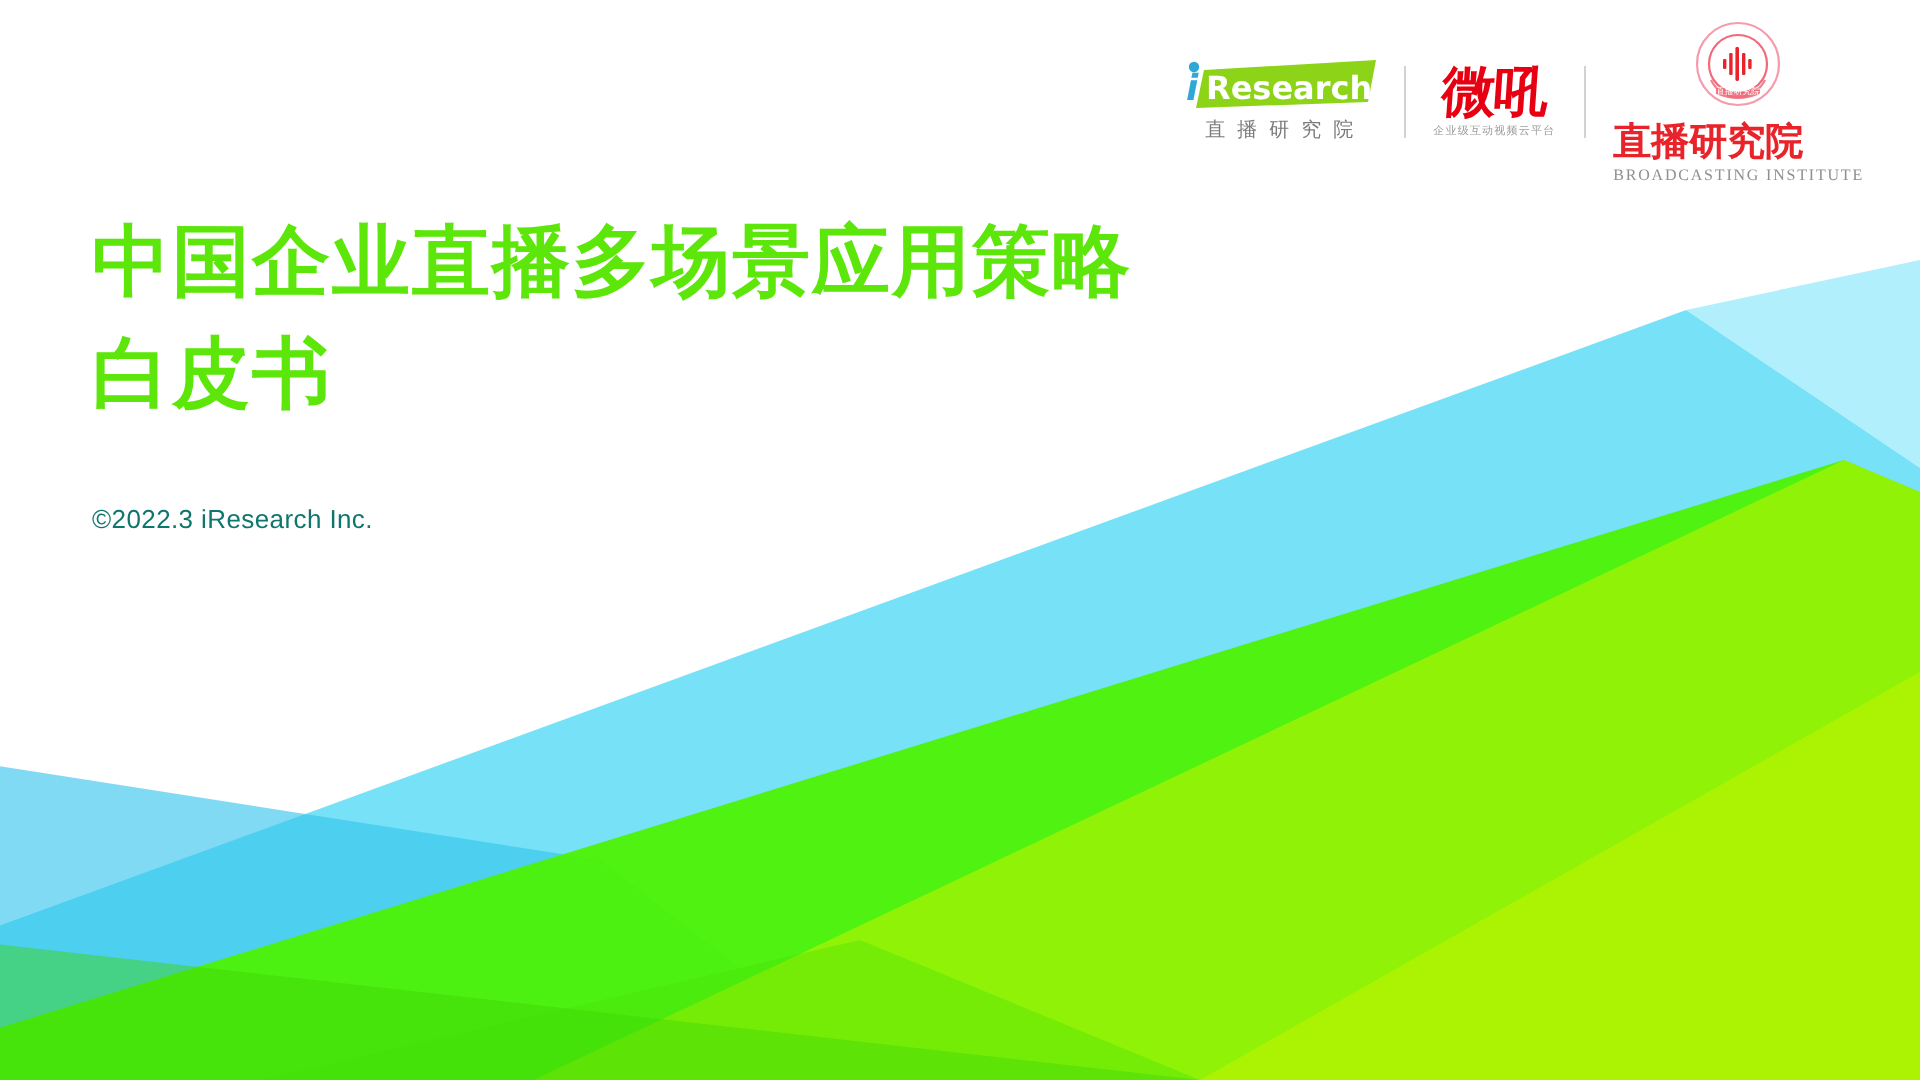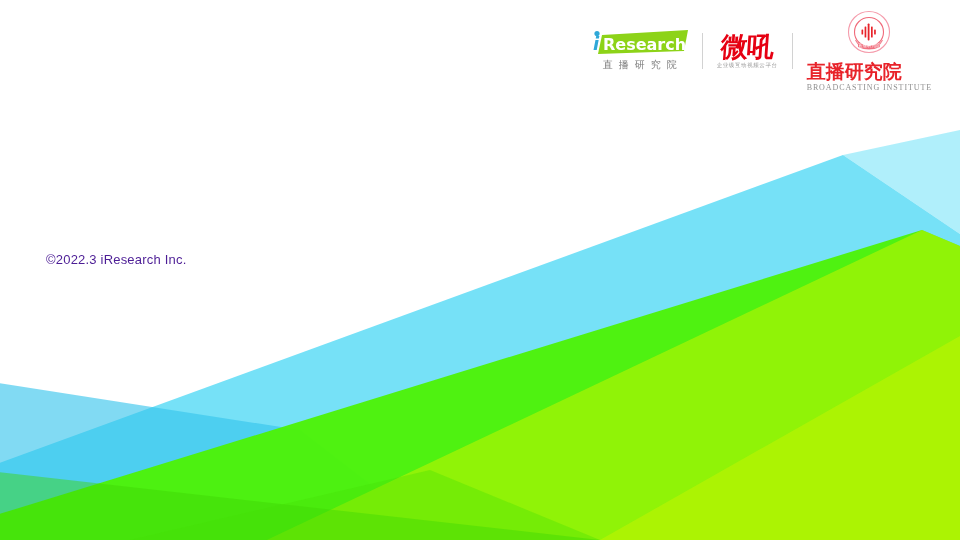--- a/index.html
+++ b/index.html
@@ -148,21 +148,21 @@
     font-weight: bold;
     line-height: 56px;
     letter-spacing: 1px;
     white-space: nowrap;
     font-family: "DejaVu Sans", sans-serif;
   }
   #copyright {
     position: absolute;
     left: 46px;
     top: 252px;
-    color: #4c1d95;
+    color: #0f766e;
     font-size: 13px;
     letter-spacing: 0.2px;
     z-index: 4;
     font-family: "Liberation Sans", sans-serif;
   }
 </style>
 </head>
 <body>
 
 <div id="slide">
@@ -242,16 +242,20 @@
         </div>
         <div class="bi-text">
           <div class="bi-cn">直播研究院</div>
           <div class="bi-en">BROADCASTING INSTITUTE</div>
         </div>
       </div>
     </div>
 
   </div>
 
+  <div id="title-block">
+    <div class="title-line">中国企业直播多场景应用策略</div>
+    <div class="title-line">白皮书</div>
+  </div>
 
   <div id="copyright">©2022.3 iResearch Inc.</div>
 
 </div>
 
 </body></html>

